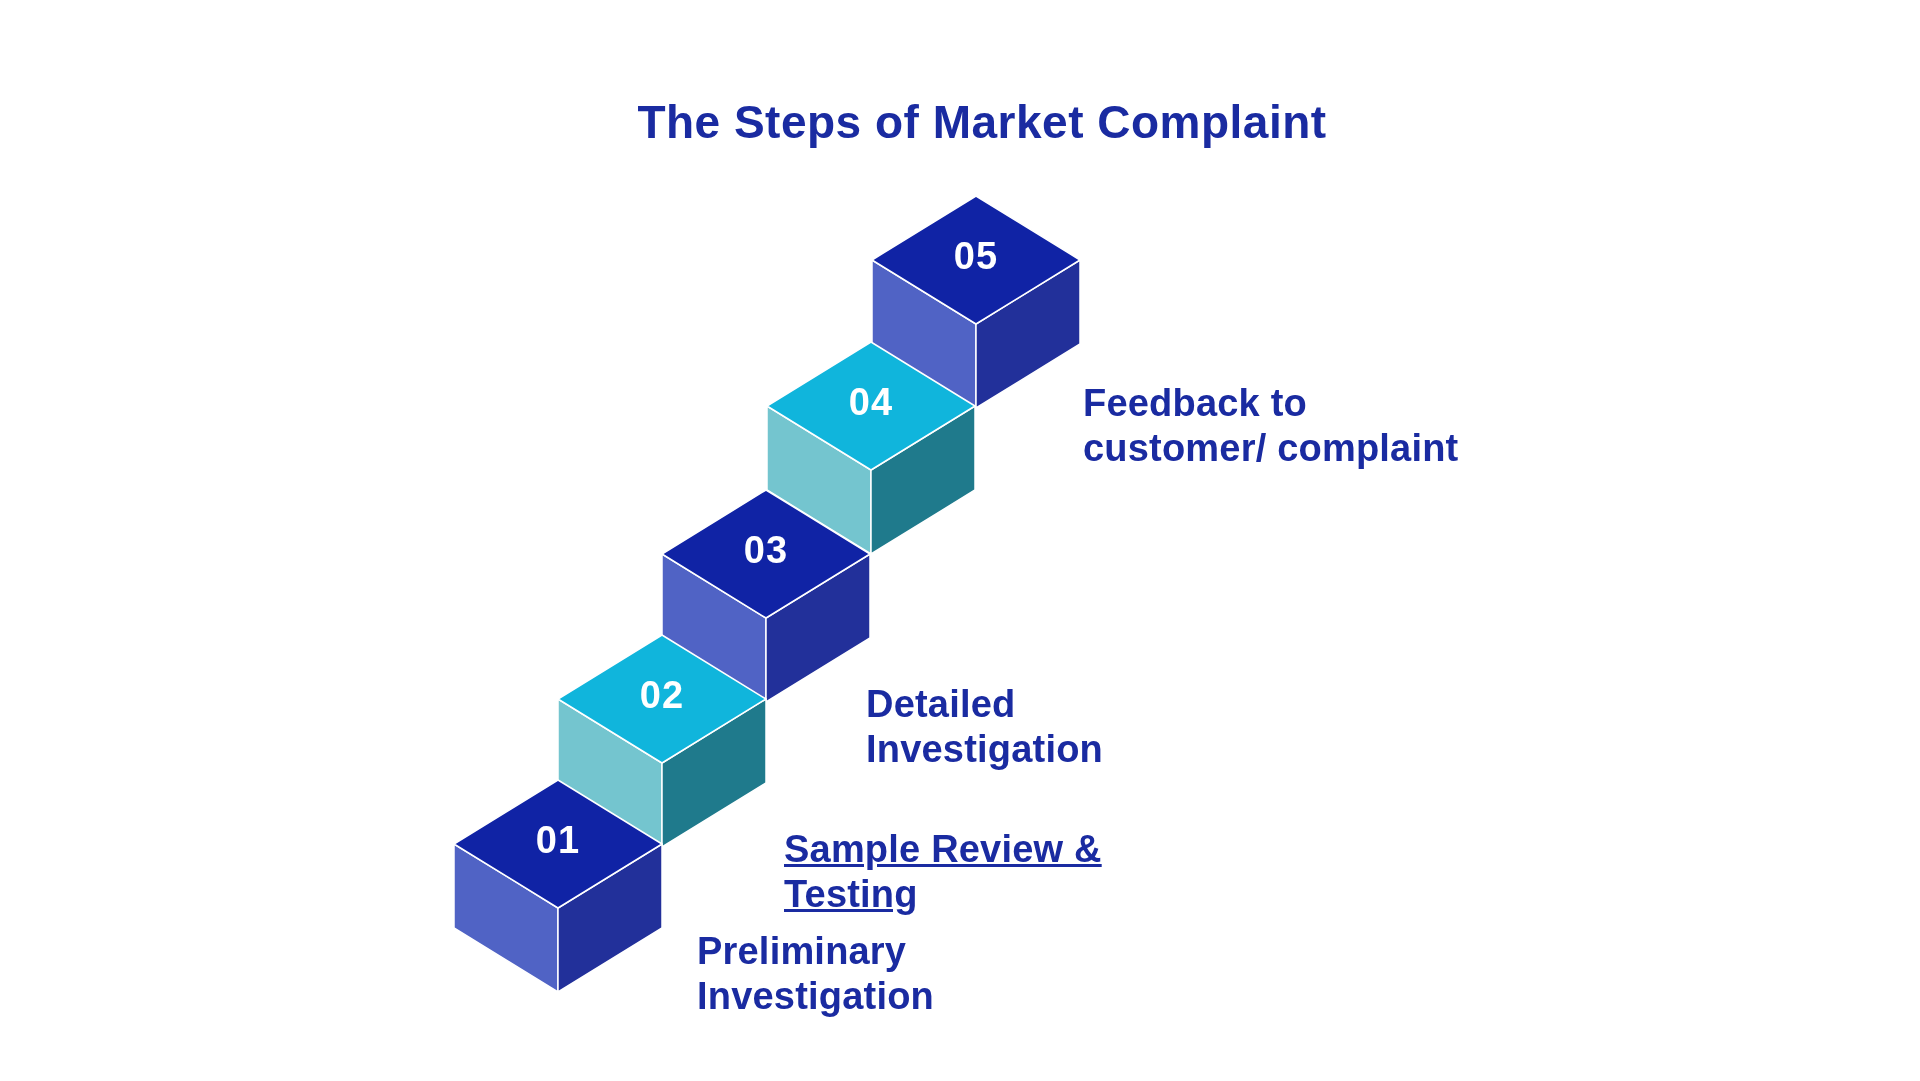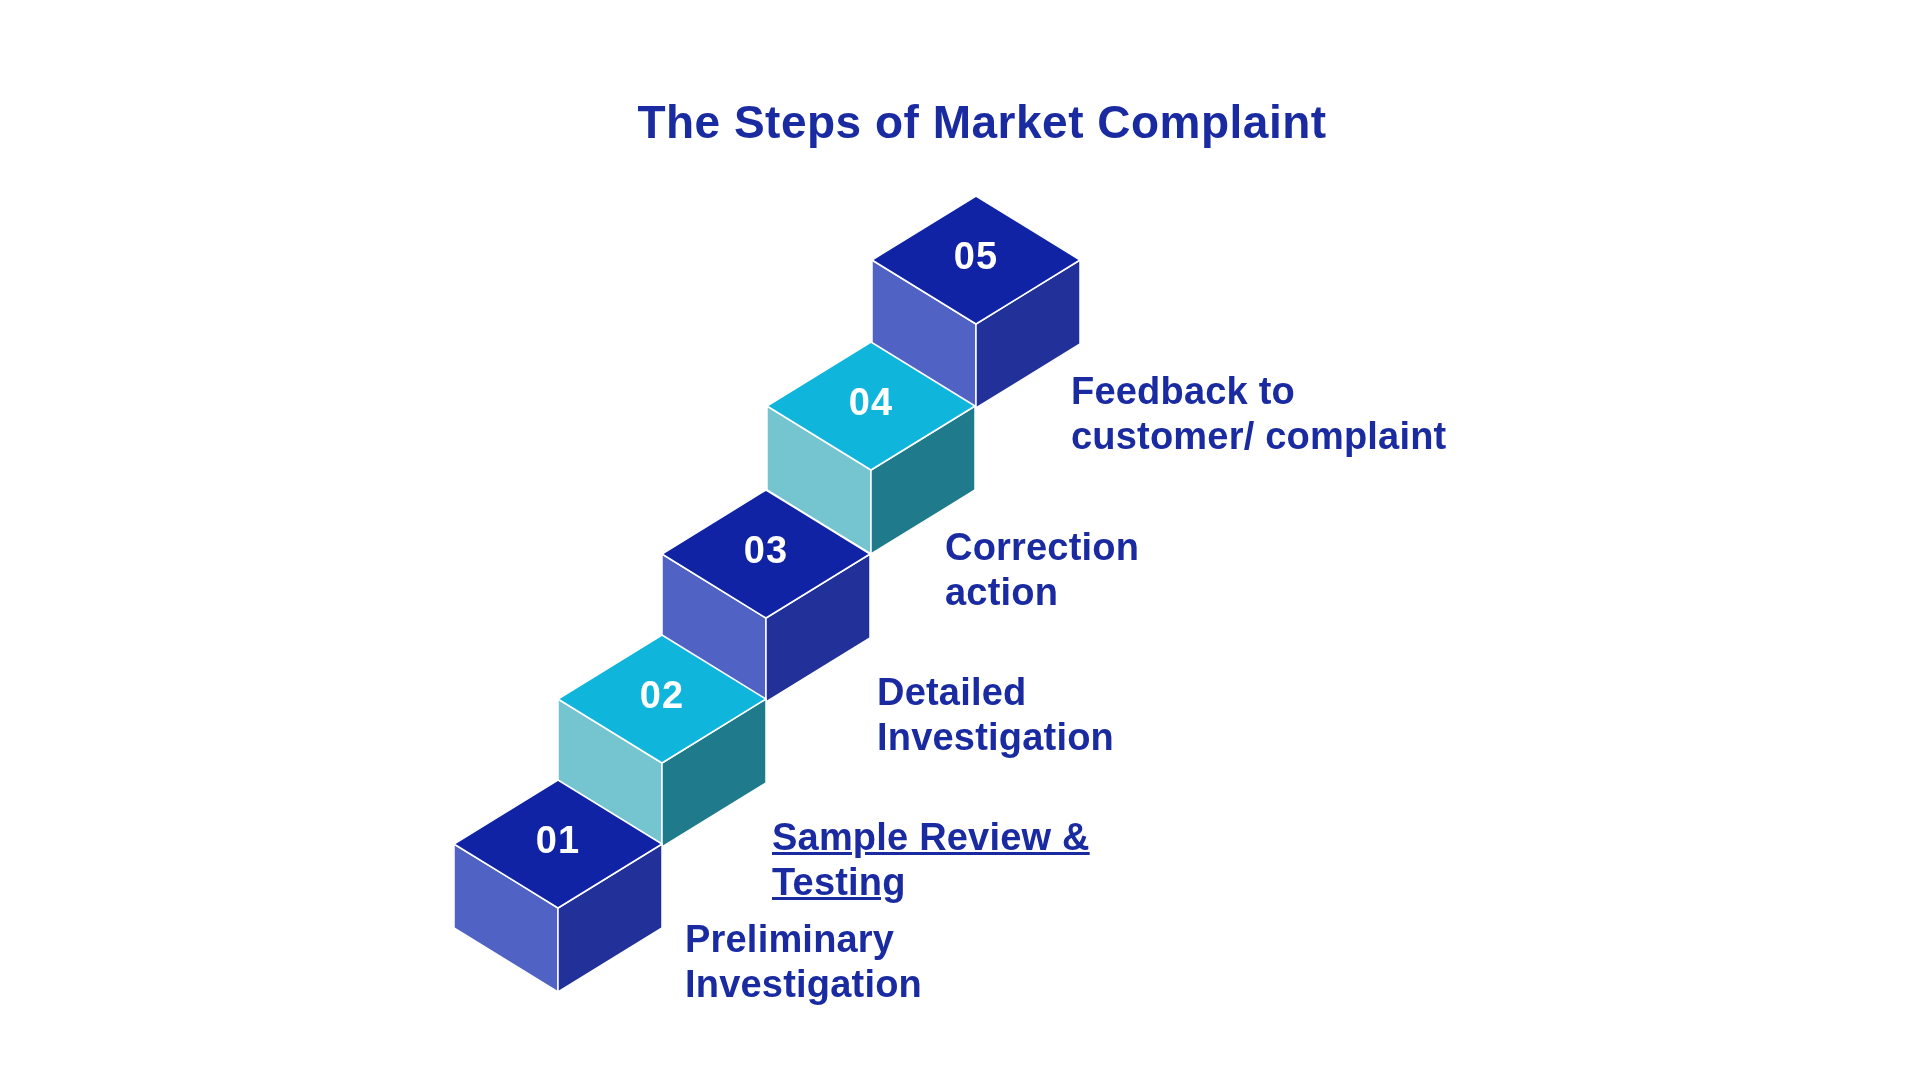--- a/index.html
+++ b/index.html
@@ -42,30 +42,30 @@
   .cube text {
     font-family: "Liberation Sans", "DejaVu Sans", sans-serif;
     font-size: 38px;
     font-weight: 800;
     letter-spacing: 1px;
     text-anchor: middle;
     dominant-baseline: central;
   }
   .step-label {
     position: absolute;
-    margin: 5px;
+    margin: 17px;
     font-size: 38px;
     font-weight: 800;
     line-height: 45px;
     letter-spacing: 0.2px;
     white-space: pre-line;
   }
   .label-1 { left: 680px;  top: 912px; }
   .label-2 { left: 767px;  top: 810px; text-decoration: underline; }
-  .label-3 { left: 872px;  top: 665px; }
+  .label-3 { left: 849px;  top: 665px; }
   .label-4 { left: 940px;  top: 520px; }
   .label-5 { left: 1066px; top: 364px; }
 </style>
 </head>
 <body>
 
 <div class="stage">
 
   <h1 class="page-title" style="color: rgb(26, 43, 161);">The Steps of Market Complaint</h1>
 
@@ -109,19 +109,17 @@
 
   <p class="step-label label-1" style="color: rgb(26, 43, 161);">Preliminary
 Investigation</p>
 
   <p class="step-label label-2" style="color: rgb(26, 43, 161);">Sample Review &amp;
 Testing</p>
 
   <p class="step-label label-3" style="color: rgb(26, 43, 161);">Detailed
 Investigation</p>
 
-  <p class="step-label label-4" style="color: rgb(26, 43, 161);">Correction
-action</p>
 
   <p class="step-label label-5" style="color: rgb(26, 43, 161);">Feedback to
 customer/ complaint</p>
 
 </div>
 
 </body></html>

